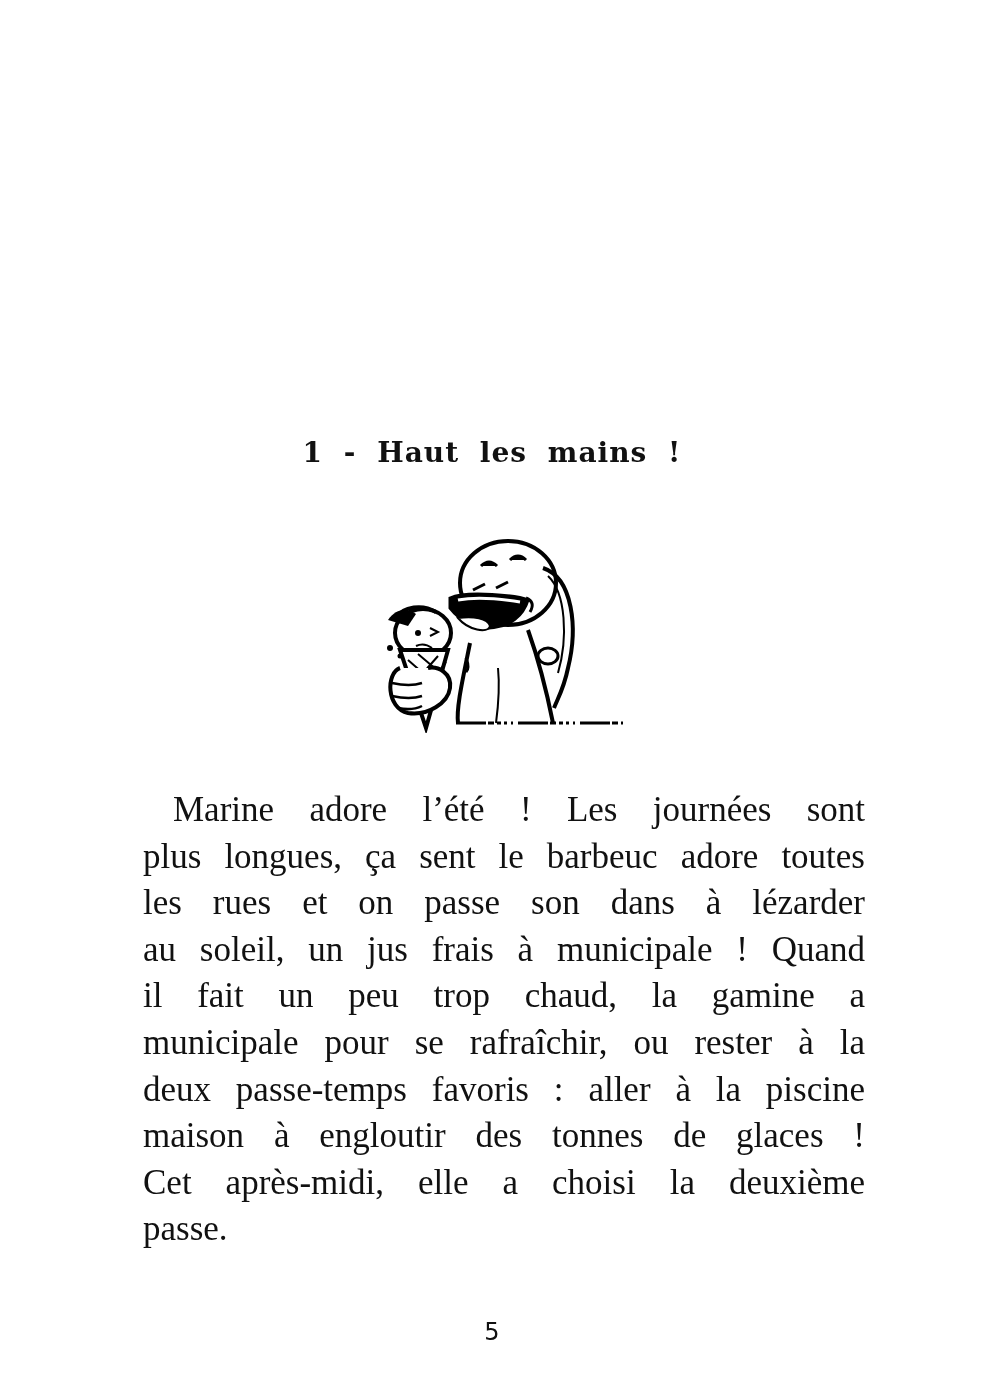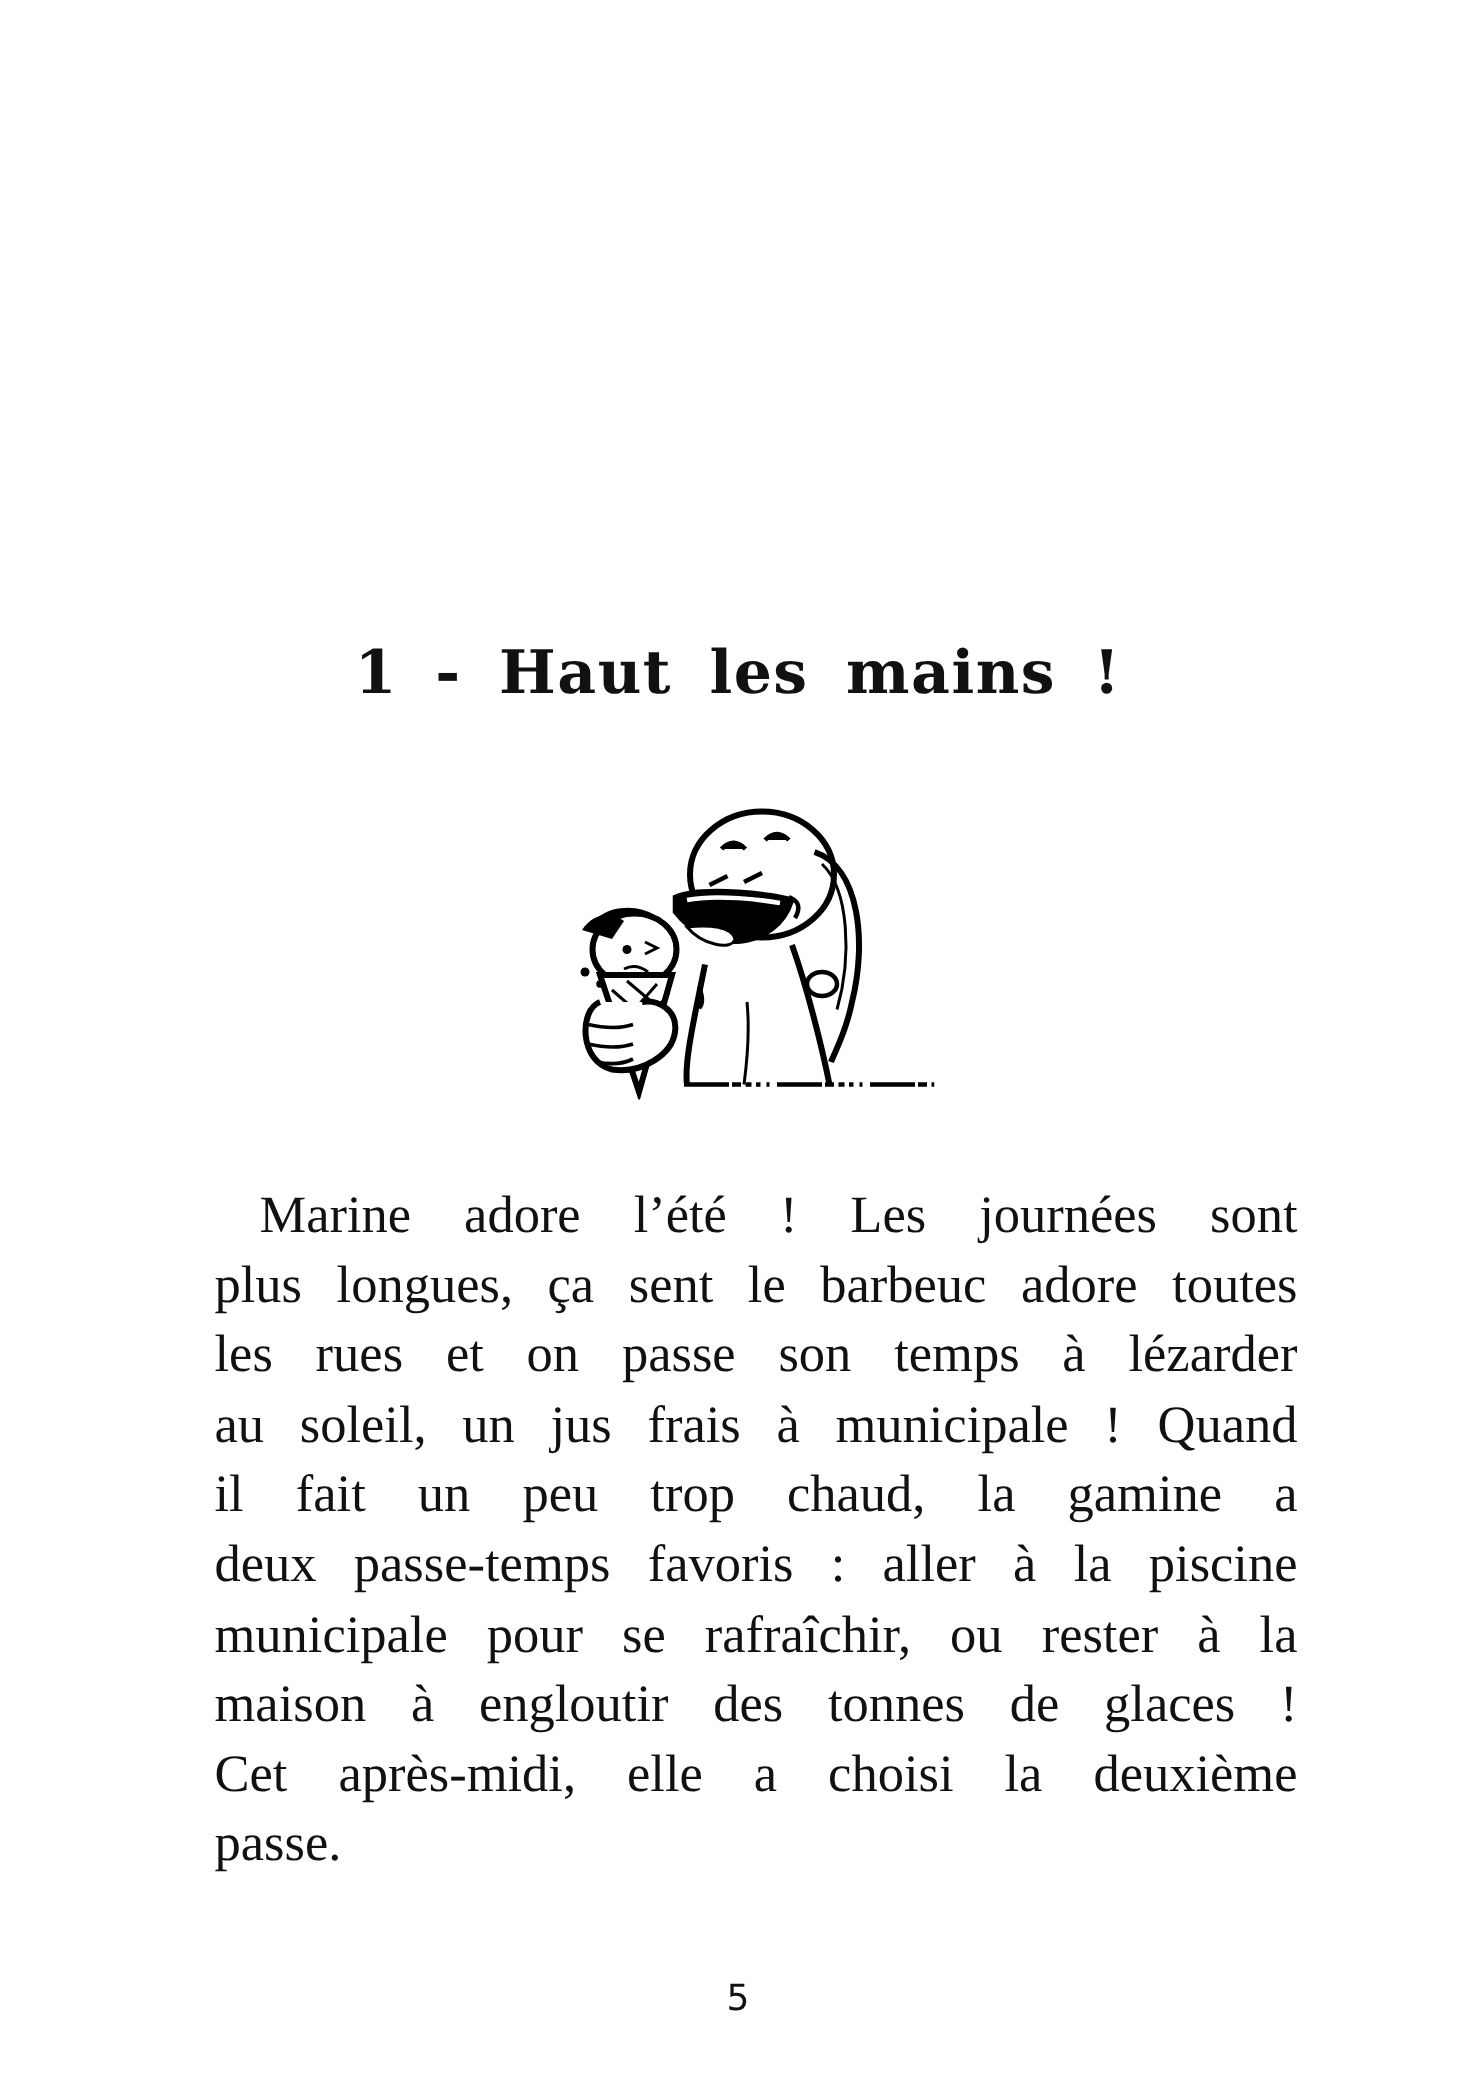--- a/index.html
+++ b/index.html
@@ -10,25 +10,25 @@
     body {
       width: 984px;
       height: 1394px;
       position: relative;
       overflow: hidden;
       color: #111111;
     }
     .chapter-title {
       position: absolute;
       left: 0;
-      top: 394px;
+      top: 406px;
       width: 984px;
       text-align: center;
       font-family: "DejaVu Serif", serif;
-      font-size: 40px;
+      font-size: 28px;
       line-height: 56px;
       letter-spacing: 1px;
       word-spacing: 10px;
       color: #111;
     }
     .illustration {
       position: absolute;
       left: 378px;
       top: 538px;
       width: 245px;
@@ -117,23 +117,23 @@
     <path d="M30 122 L 62 150 M 40 116 L 66 138 M 26 132 L 55 160 M 60 118 L 32 150 M 68 124 L 40 160" stroke="#000" stroke-width="2"></path>
 
     <path d="M22 130 C 8 135, 8 170, 30 175 C 50 178, 70 165, 72 150 C 74 135, 60 128, 50 130" fill="#fff" stroke="#000" stroke-width="4"></path>
     <path d="M14 145 q18 4 30 0 M 14 158 q18 4 30 0 M 20 170 q14 3 24 -2" fill="none" stroke="#000" stroke-width="2.5"></path>
   </svg>
 </div>
 
 <div class="body-text">
   <span class="line first">Marine adore l’été ! Les journées sont</span>
   <span class="line">plus longues, ça sent le barbeuc adore toutes</span>
-  <span class="line">les rues et on passe son temps à lézarder</span>
+  <span class="line">les rues et on passe son dans à lézarder</span>
   <span class="line">au soleil, un jus frais à municipale ! Quand</span>
   <span class="line">il fait un peu trop chaud, la gamine a</span>
+  <span class="line">municipale pour se rafraîchir, ou rester à la</span>
   <span class="line">deux passe-temps favoris : aller à la piscine</span>
-  <span class="line">municipale pour se rafraîchir, ou rester à la</span>
   <span class="line">maison à engloutir des tonnes de glaces !</span>
   <span class="line">Cet après-midi, elle a choisi la deuxième</span>
   <span class="line last">passe.</span>
 </div>
 
 <div class="page-number">5</div>
 
 </body></html>

